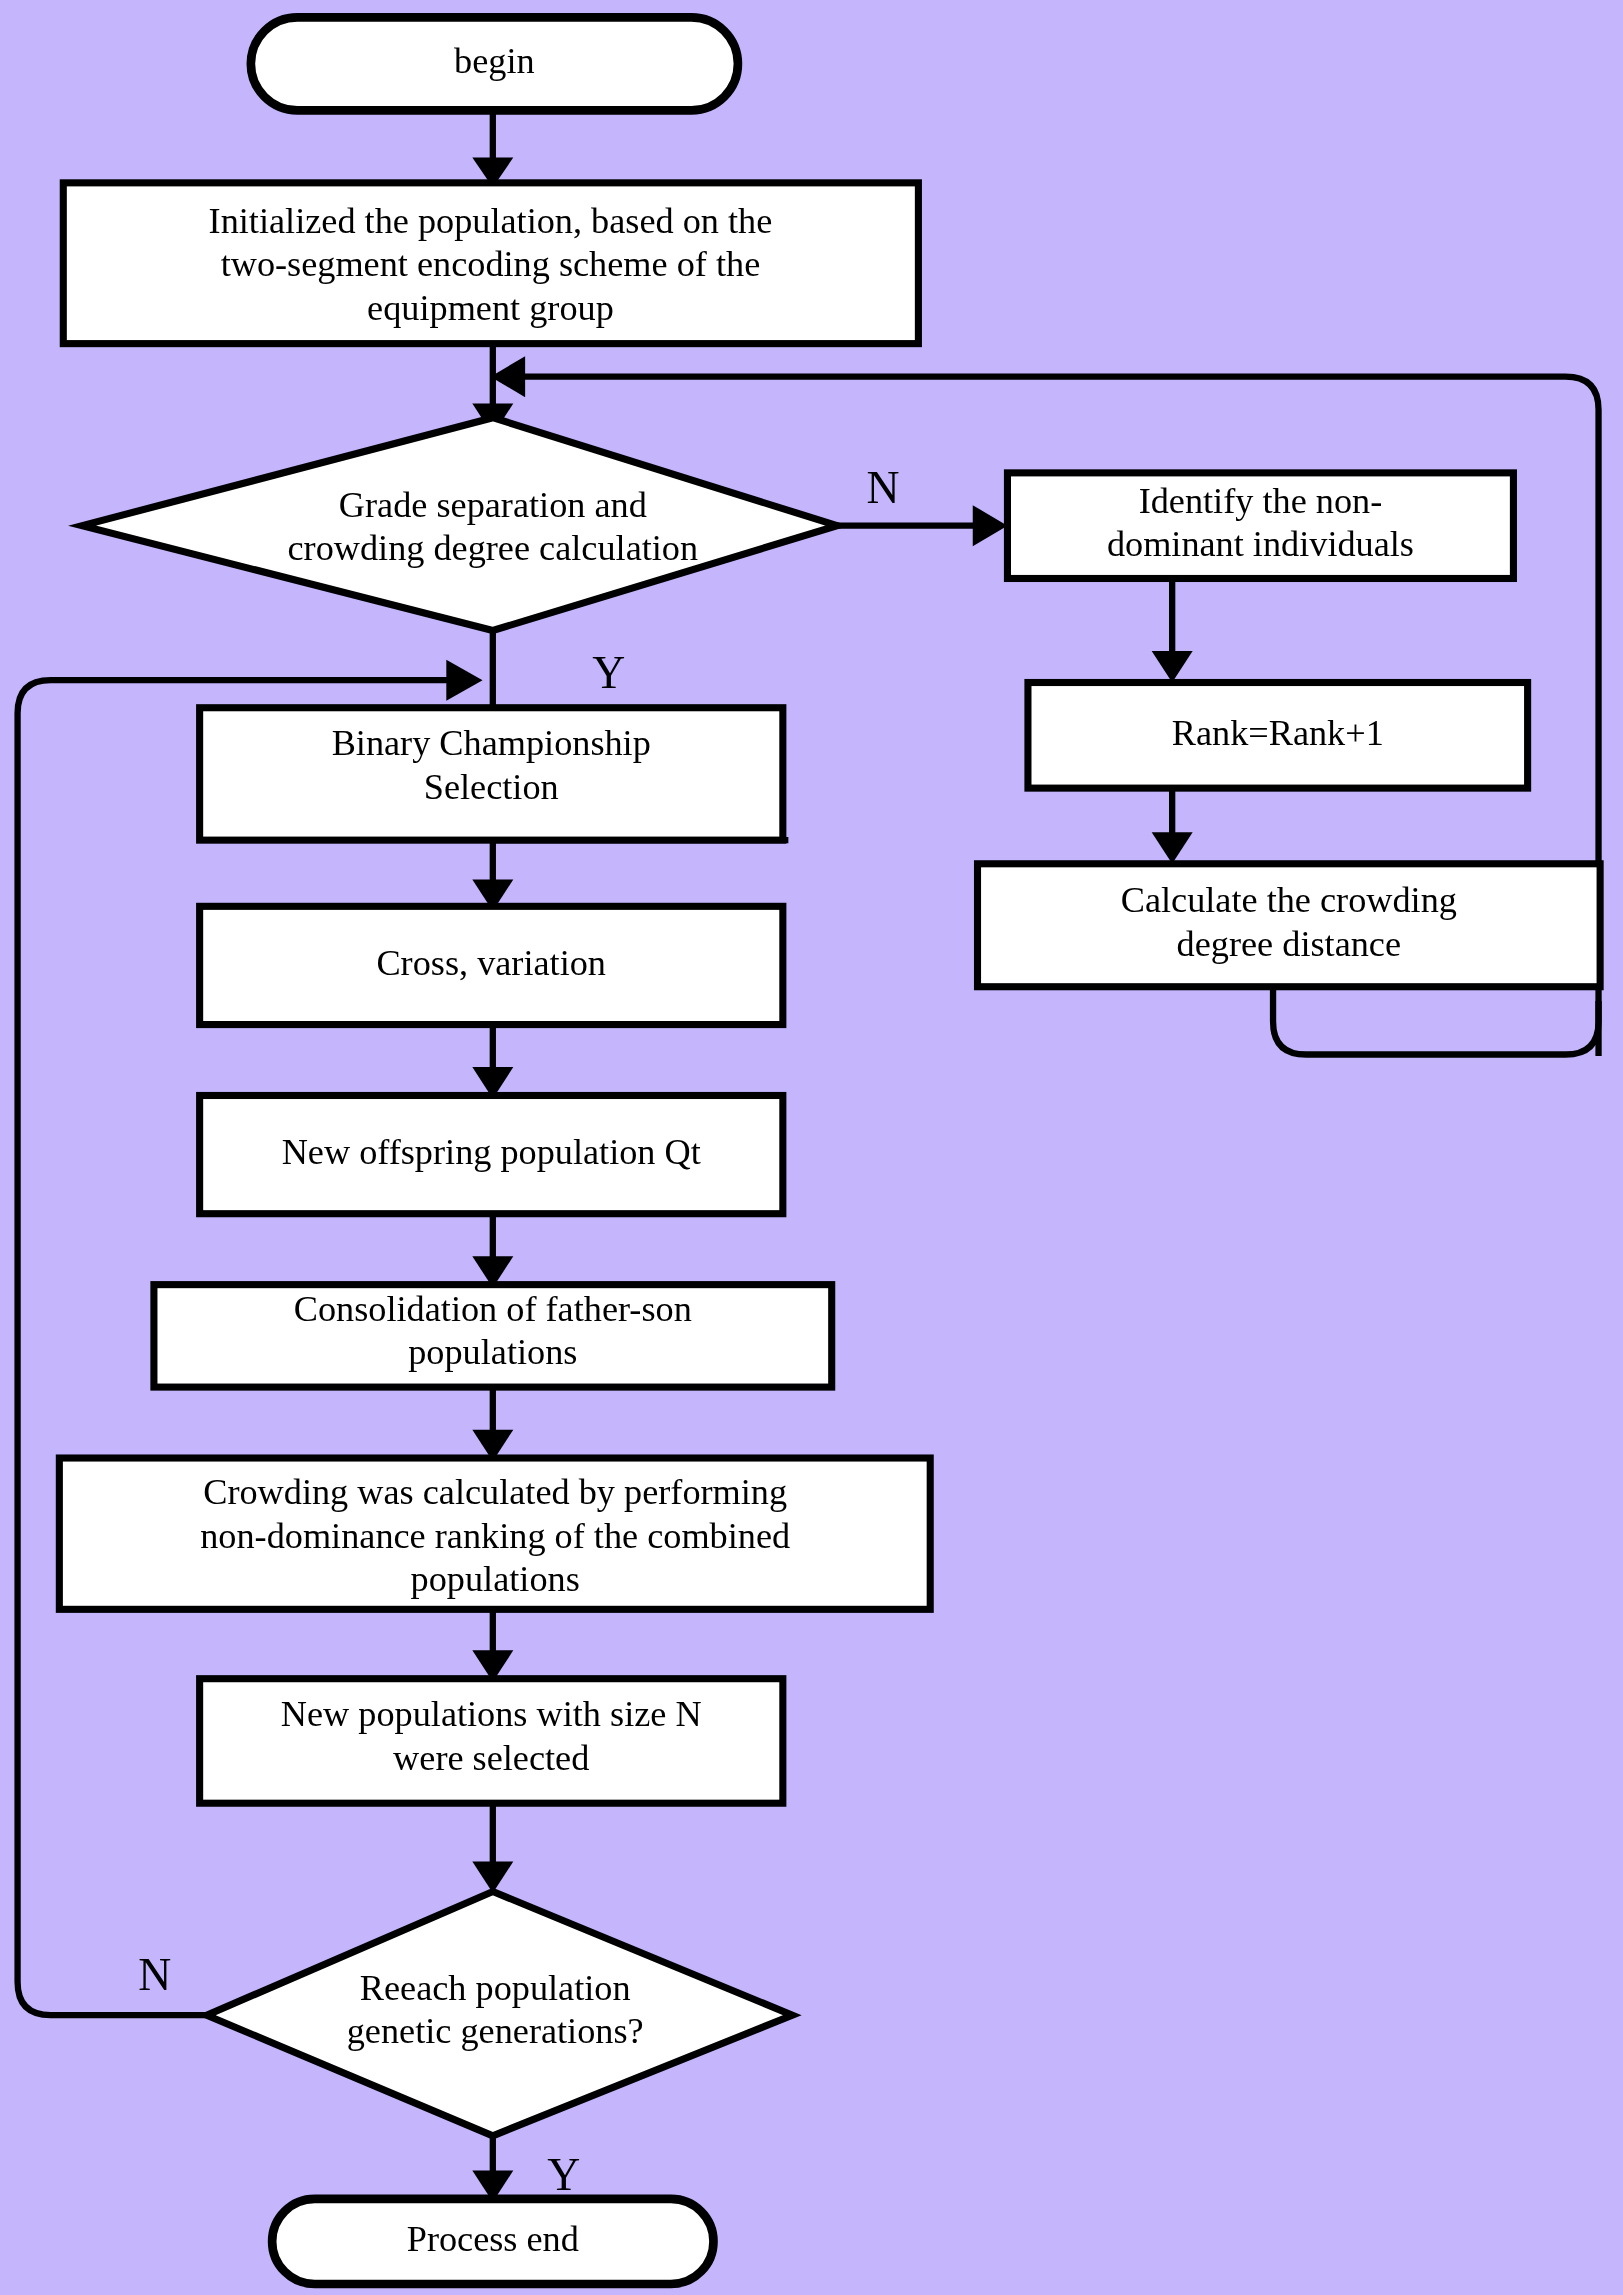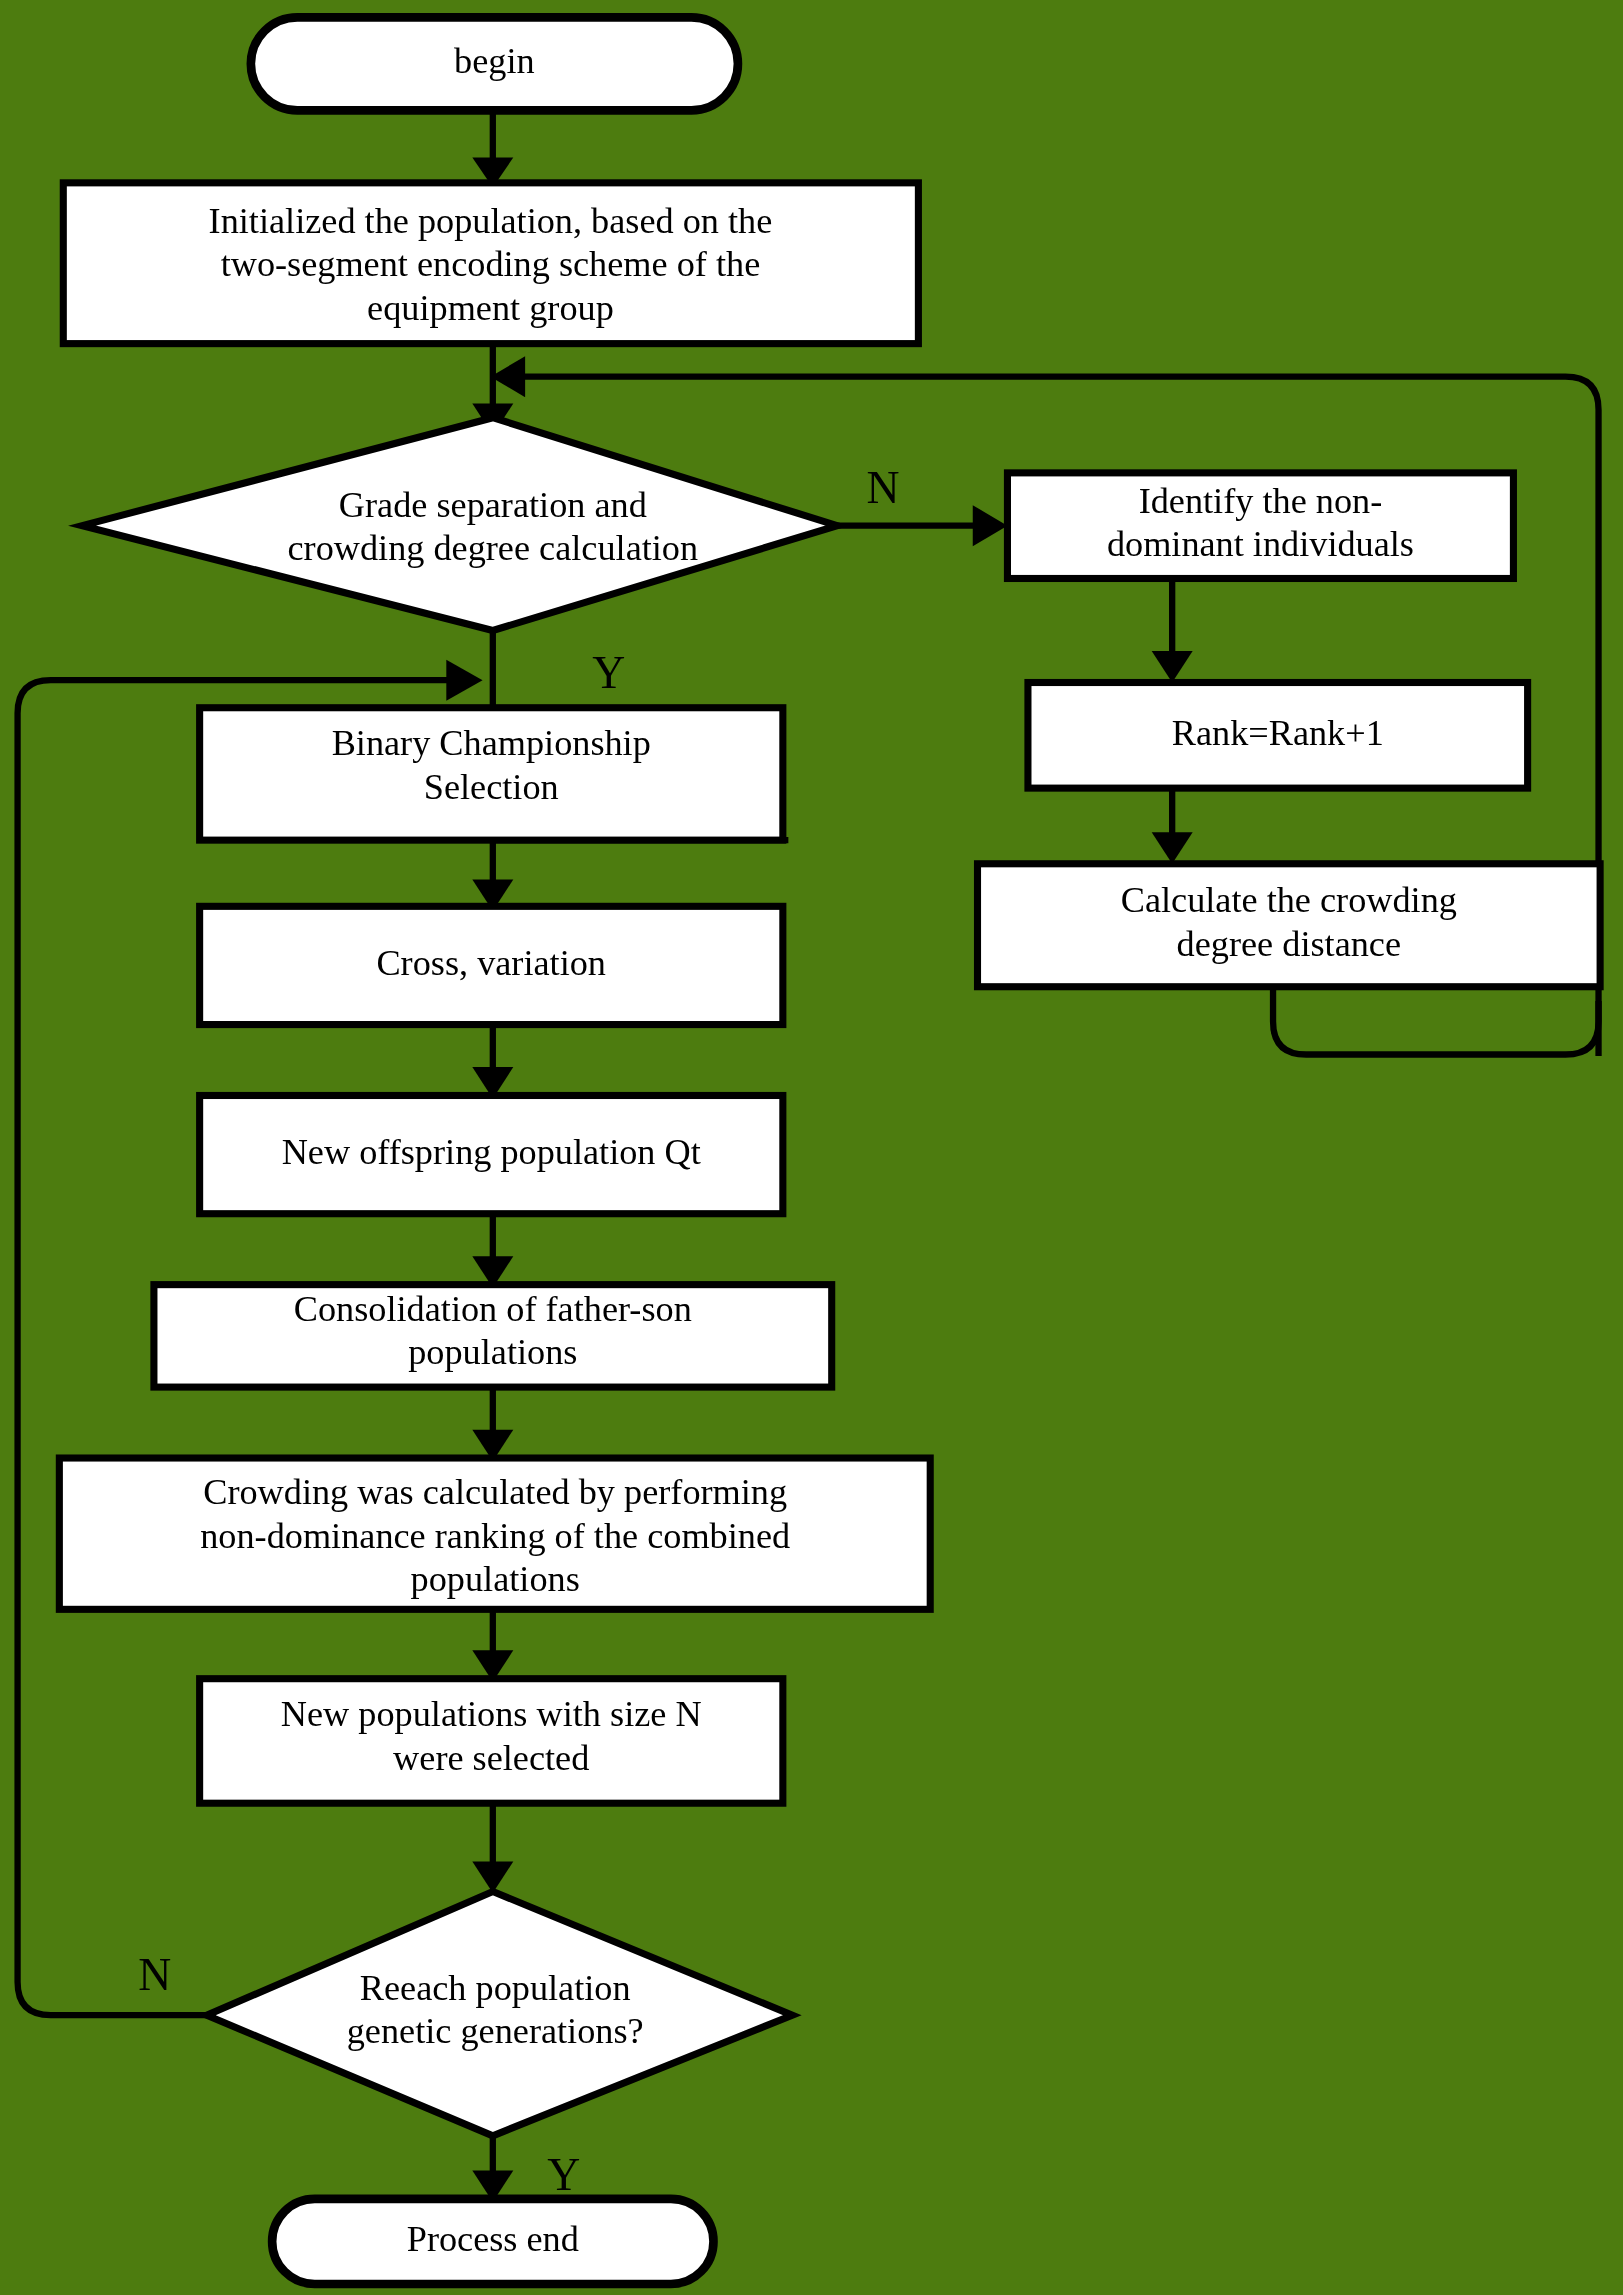--- a/index.html
+++ b/index.html
@@ -7,21 +7,21 @@
     padding: 0;
     background: #ffffff;
   }
   body {
     font-family: "Liberation Serif", "DejaVu Serif", serif;
   }
   #flowchart-root {
     position: relative;
     width: 1624px;
     height: 2295px;
-    background: #4d7c0f;
+    background: #c4b5fd;
     overflow: hidden;
   }
   svg.chart-svg {
     position: absolute;
     top: 0;
     left: 0;
     width: 1624px;
     height: 2295px;
     display: block;
   }

